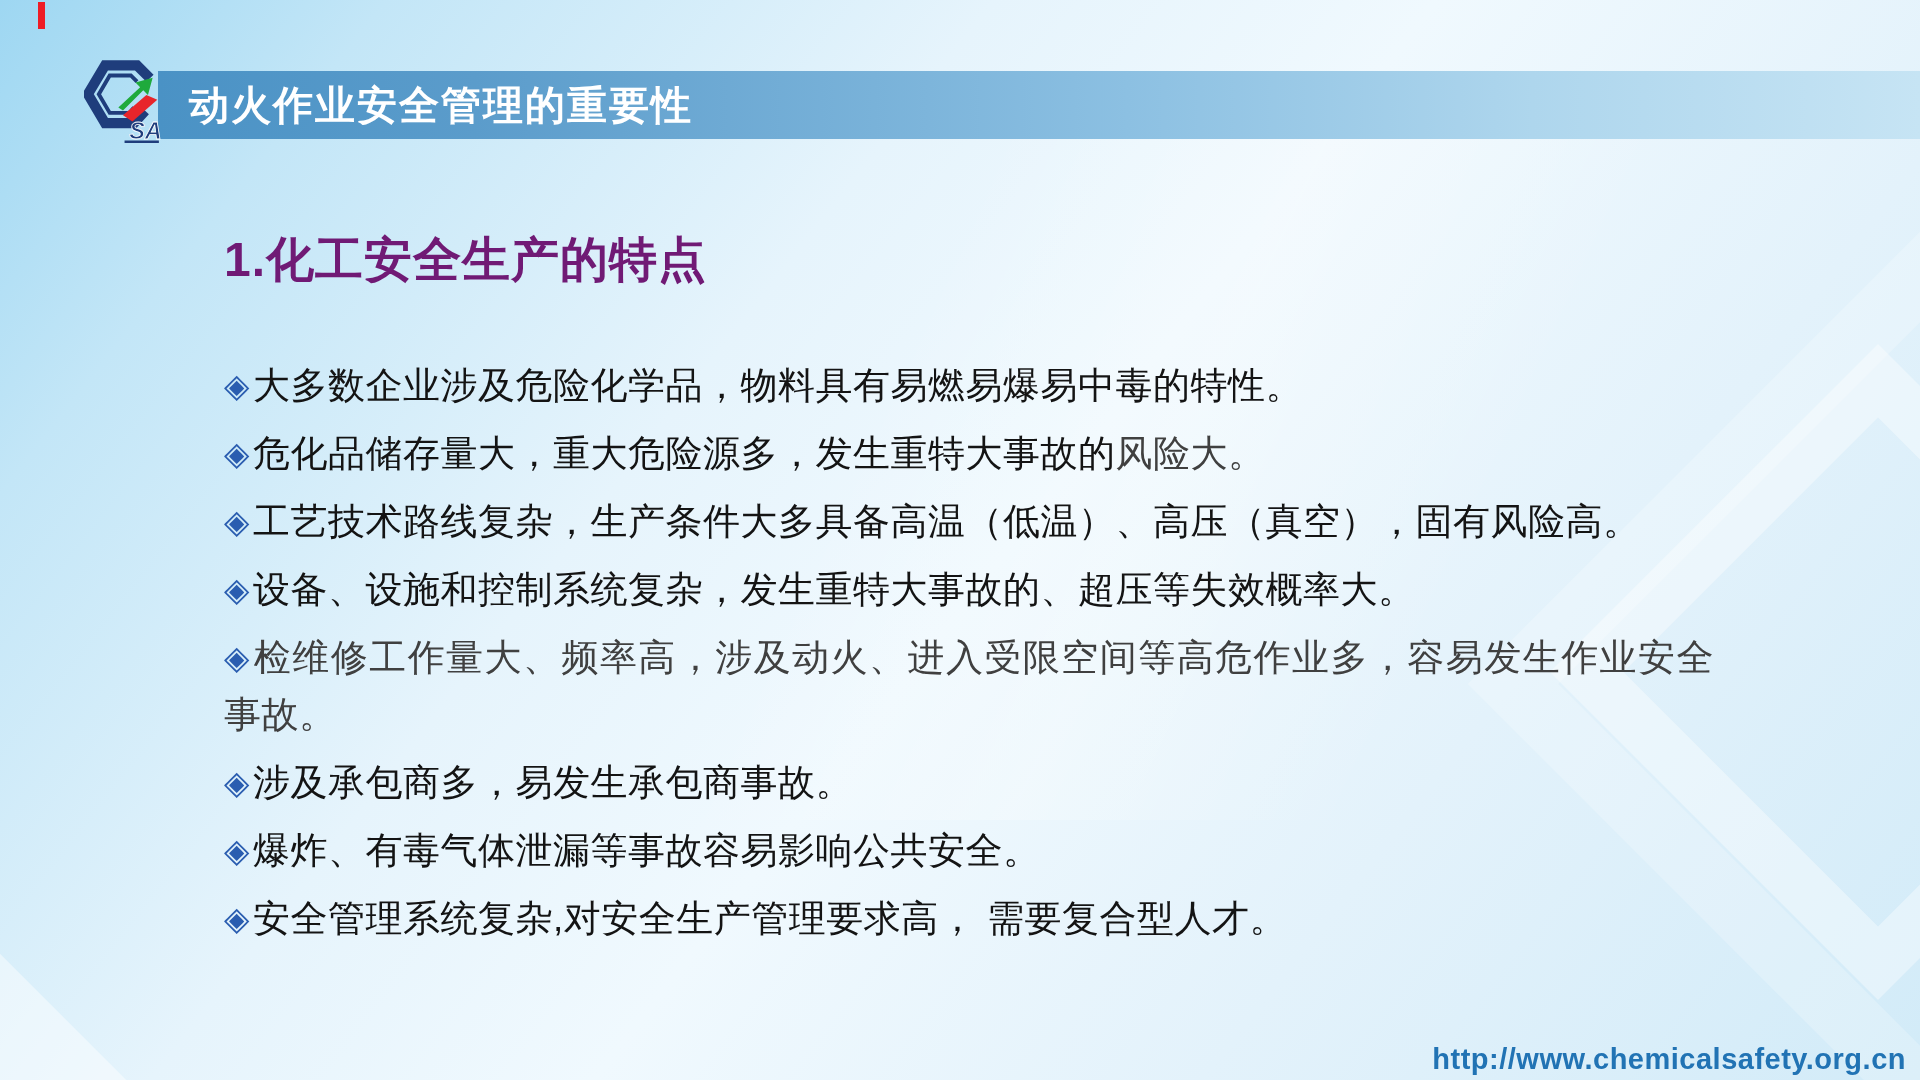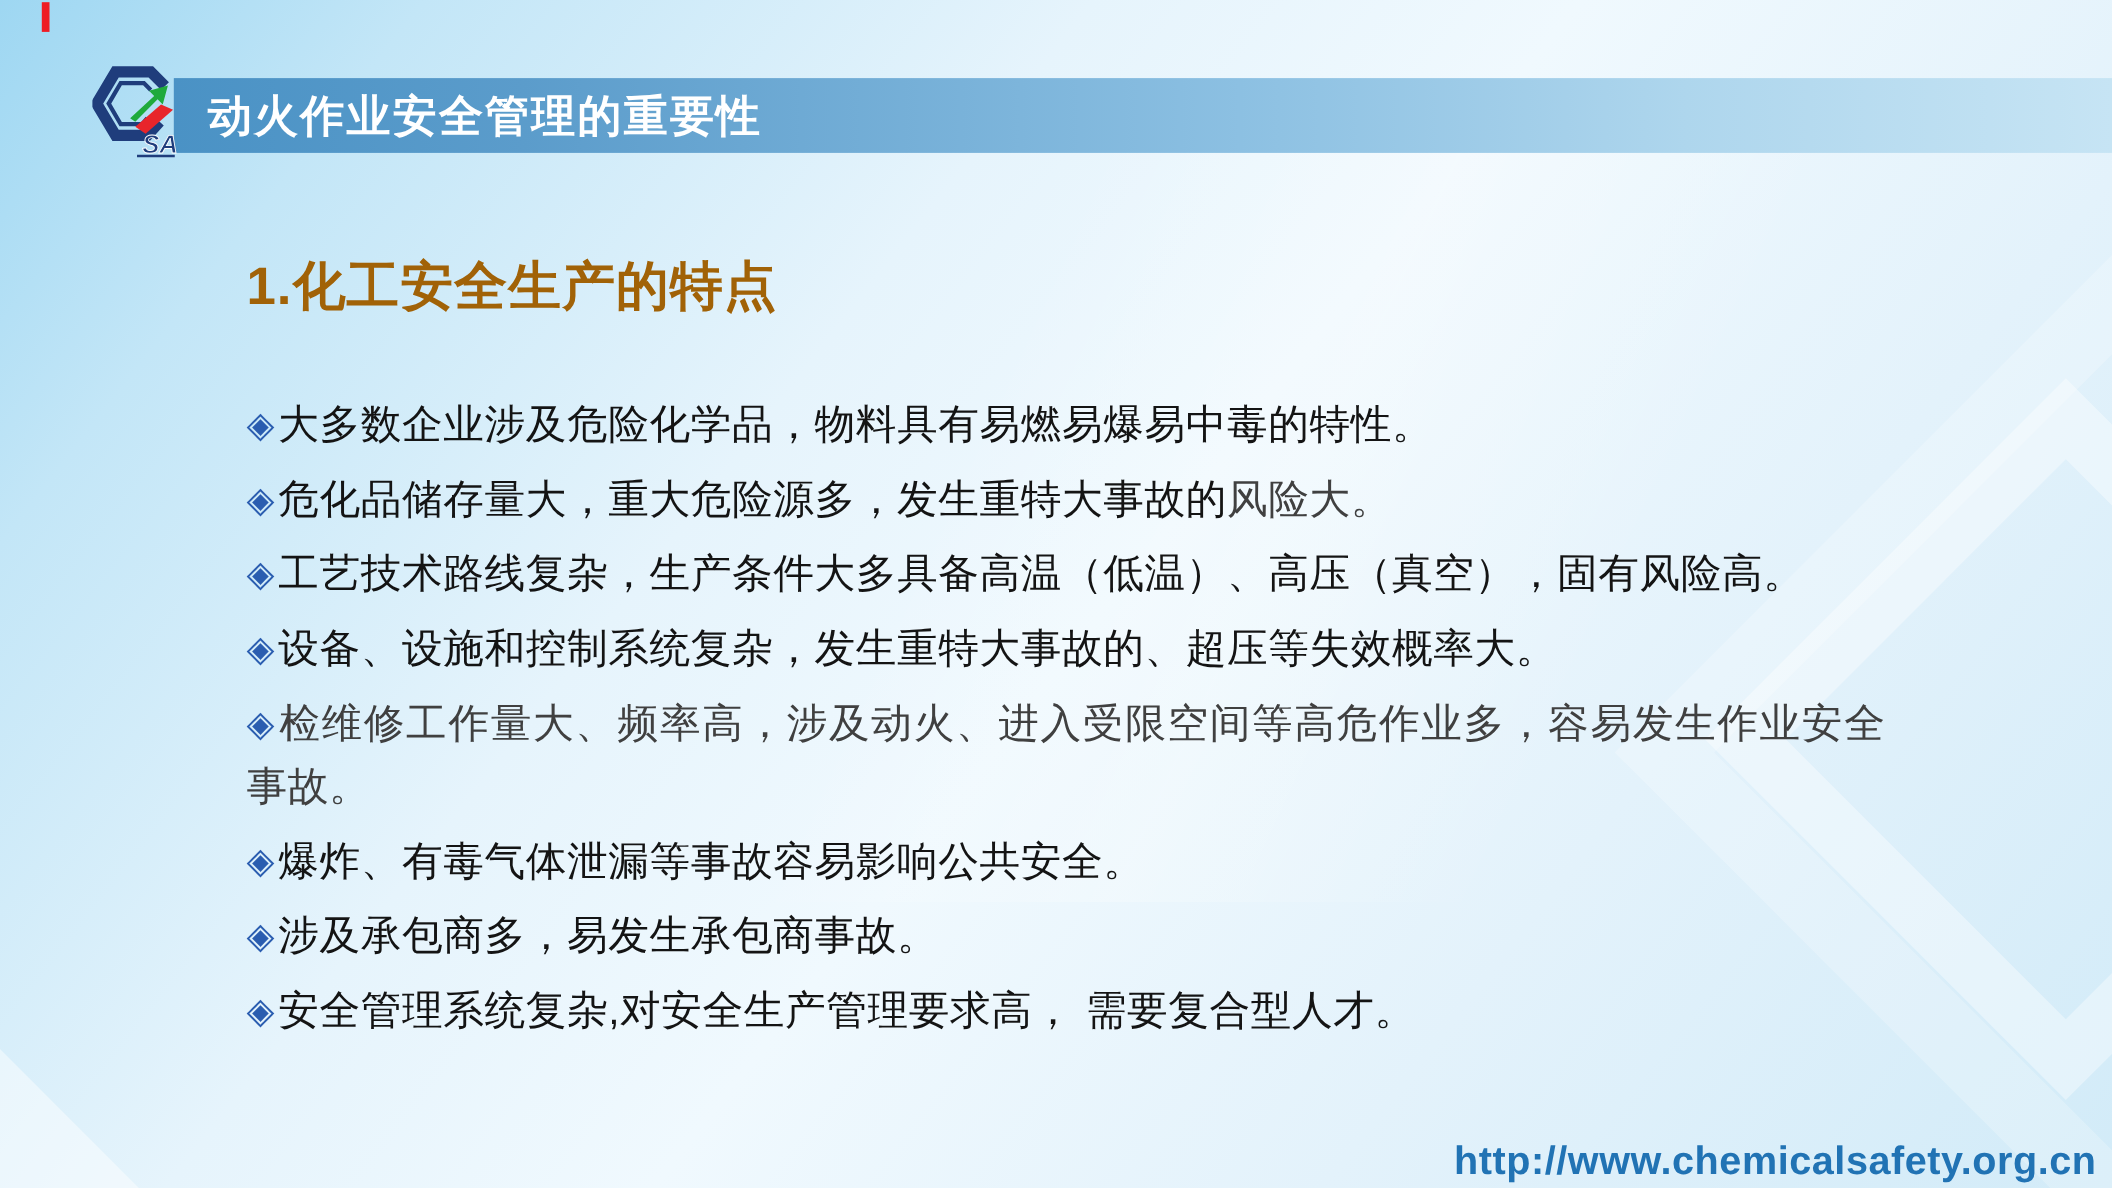--- a/index.html
+++ b/index.html
@@ -37,38 +37,38 @@
     display:flex;align-items:center;
   }
   .title-bar .title-text{
     color:#ffffff;font-size:40px;font-weight:bold;letter-spacing:2px;
     padding-left:31px;white-space:nowrap;
   }
   .logo{position:absolute;left:84px;top:54px;width:78px;height:96px;}
   
   .heading{
     position:absolute;left:224px;top:228px;
-    font-size:48px;font-weight:bold;color:#a16207;letter-spacing:1px;white-space:nowrap;
+    font-size:48px;font-weight:bold;color:#701a75;letter-spacing:1px;white-space:nowrap;
   }
   .bullet-list{
     position:absolute;left:224px;top:357px;width:1490px;
     list-style:none;margin:0;padding:0;
   }
   .bullet-list li{
     font-size:37px;line-height:57px;margin:0 0 11px 0;color:#141414;
     letter-spacing:0.5px;text-align:justify;
   }
   .bullet-icon{
     color:#2a5db0;font-size:33px;margin-right:3px;vertical-align:1px;
   }
   .t-red{color:#404040;}
   .t-black{color:#141414;}
   .footer-url{
     position:absolute;right:14px;bottom:4px;
-    font-size:36px;font-weight:bold;color:#2173b4;letter-spacing:0.5px;
+    font-size:29px;font-weight:bold;color:#2173b4;letter-spacing:0.5px;
   }
 </style>
 </head>
 <body>
 
 <div class="decor sheen"></div>
 <div class="decor chevron-2"></div>
 <div class="decor chevron-1"></div>
 <div class="decor corner-band"></div>
 <div class="red-dash"></div>
@@ -103,23 +103,23 @@
   <li>
     <span class="bullet-icon">◈</span><span class="t-black">工艺技术路线复杂，生产条件大多具备高温（低温）、高压（真空），固有风险高。</span><span class="t-red"></span>
   </li>
   <li>
     <span class="bullet-icon">◈</span><span class="t-black">设备、设施和控制系统复杂，发生重特大事故的、超压等失效概率大。</span><span class="t-red"></span>
   </li>
   <li>
     <span class="bullet-icon">◈</span><span class="t-black"></span><span class="t-red">检维修工作量大、频率高，涉及动火、进入受限空间等高危作业多，容易发生作业安全事故。</span>
   </li>
   <li>
-    <span class="bullet-icon">◈</span><span class="t-black">爆炸、有毒气体泄漏等事故容易影响公共安全。</span><span class="t-red"></span>
+    <span class="bullet-icon">◈</span><span class="t-black">涉及承包商多，易发生承包商事故。</span><span class="t-red"></span>
   </li>
   <li>
-    <span class="bullet-icon">◈</span><span class="t-black">涉及承包商多，易发生承包商事故。</span><span class="t-red"></span>
+    <span class="bullet-icon">◈</span><span class="t-black">爆炸、有毒气体泄漏等事故容易影响公共安全。</span><span class="t-red"></span>
   </li>
   <li>
     <span class="bullet-icon">◈</span><span class="t-black">安全管理系统复杂,对安全生产管理要求高， 需要复合型人才。</span><span class="t-red"></span>
   </li>
 </ul>
 
 <div class="footer-url">http://www.chemicalsafety.org.cn</div>
 
 </body></html>

